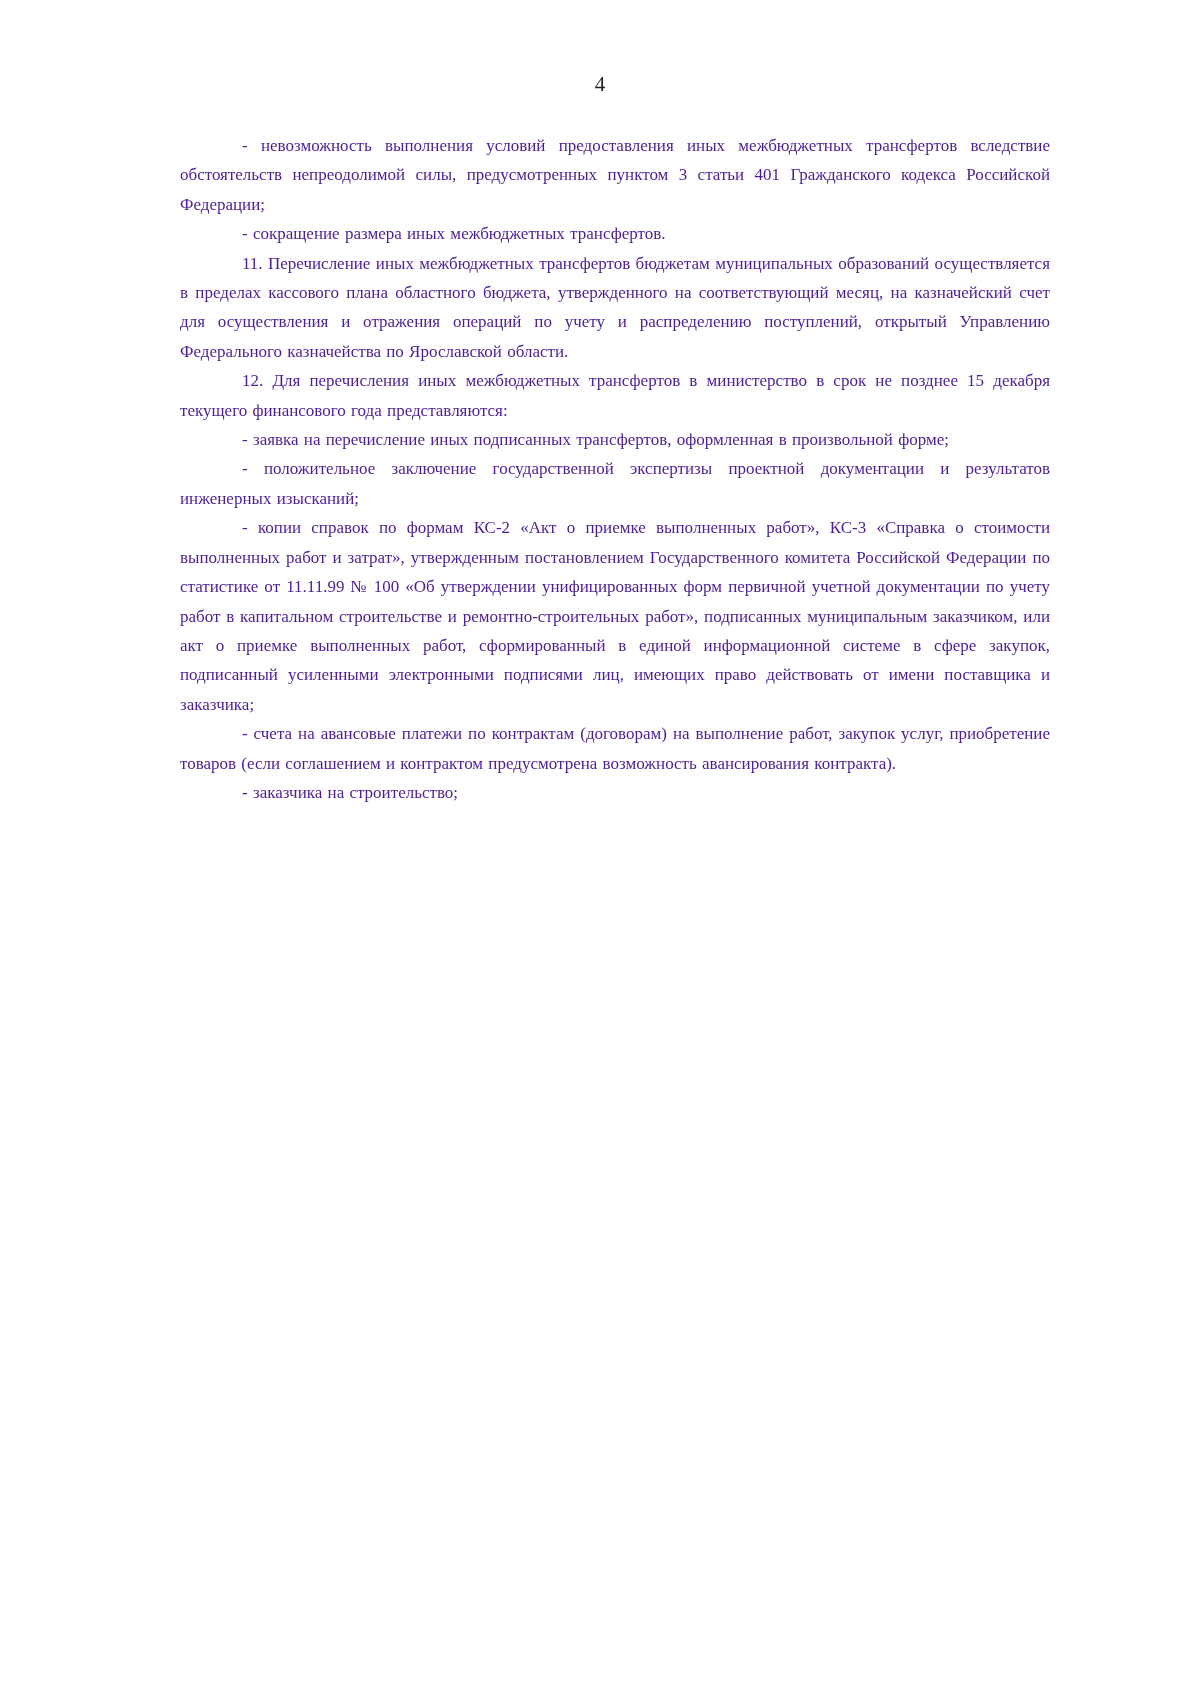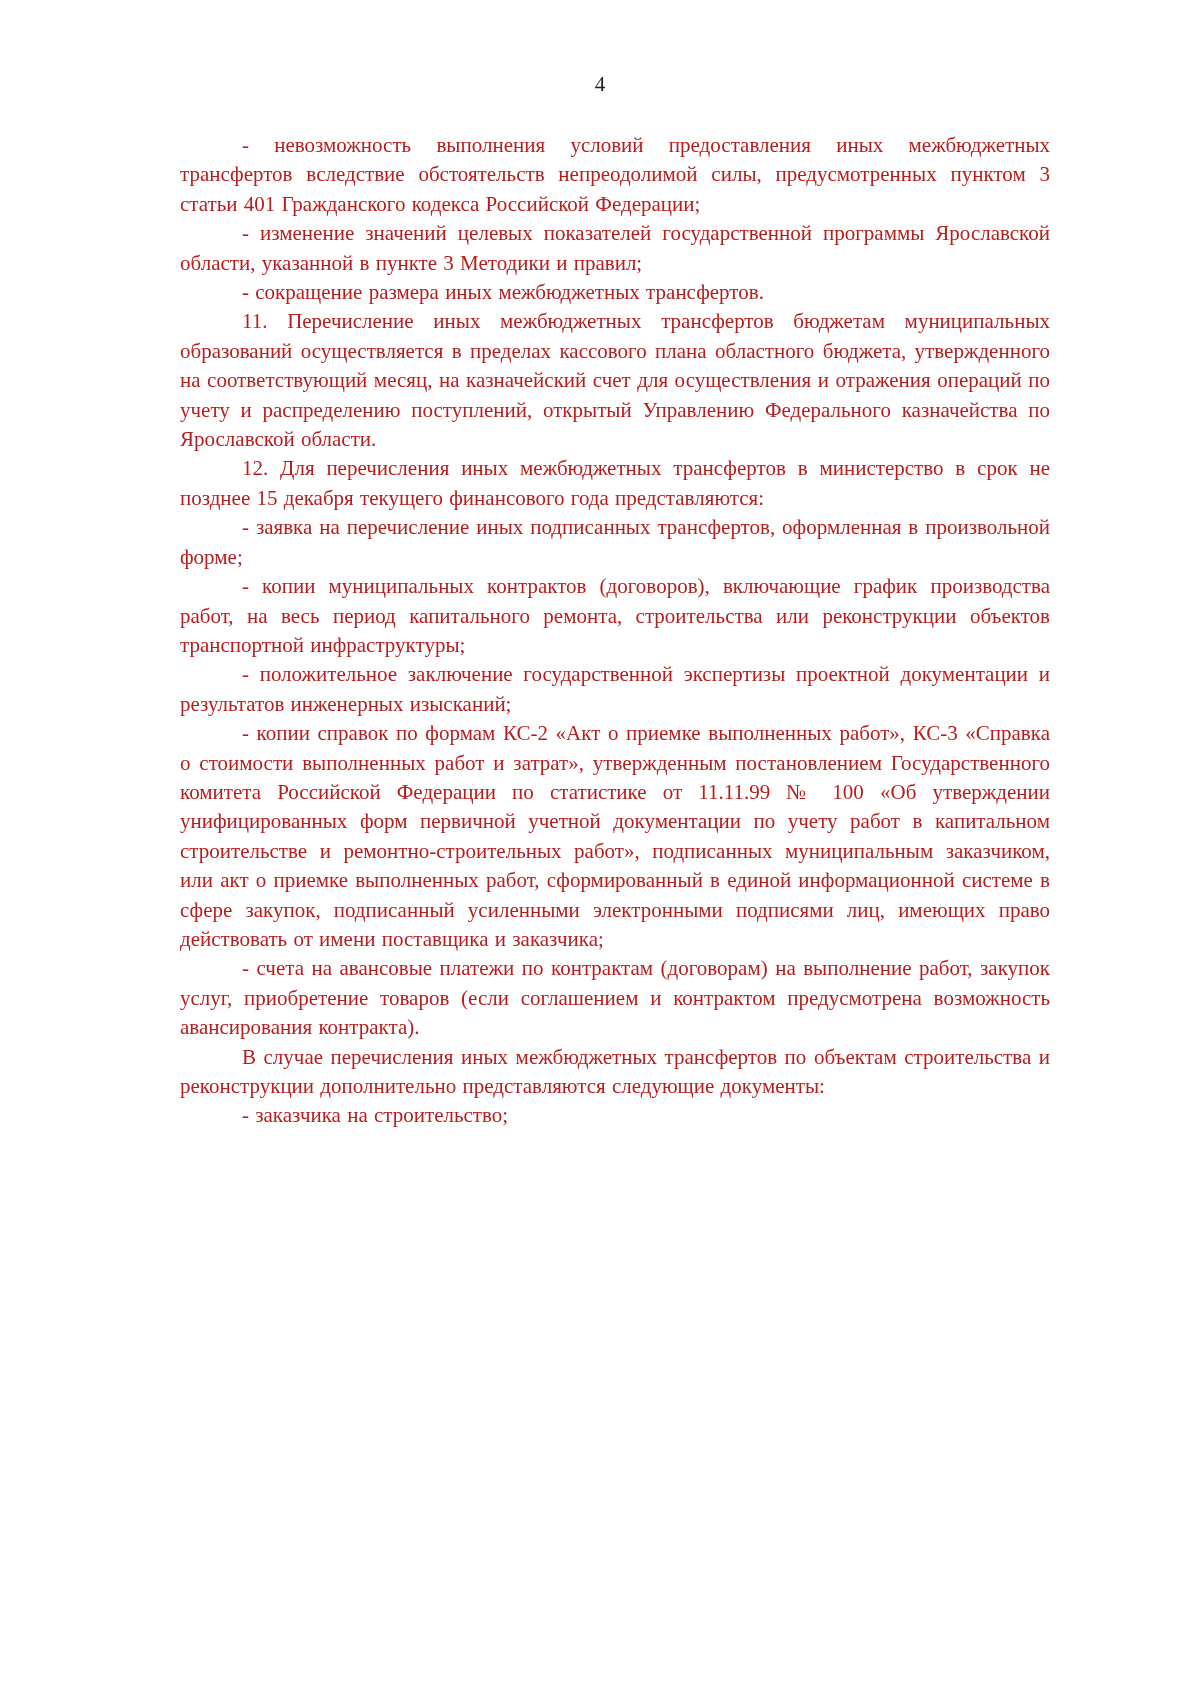--- a/index.html
+++ b/index.html
@@ -24,43 +24,40 @@
       font-size: 21px;
       color: #1f1f1f;
     }
     .content {
       position: absolute;
       top: 131px;
       left: 180px;
       width: 870px;
     }
     .content p {
-      font-size: 21px;
+      font-size: 17px;
       line-height: 29.4px;
       text-align: justify;
       text-indent: 62px;
-      color: #b91c1c;
+      color: #4c1d95;
       word-spacing: 1px;
     }
   </style>
 </head>
 <body>
 
 <div class="page">
 
   <div class="page-number">4</div>
 
   <div class="content">
     <p>- невозможность выполнения условий предоставления иных межбюджетных трансфертов вследствие обстоятельств непреодолимой силы, предусмотренных пунктом 3 статьи 401 Гражданского кодекса Российской Федерации;</p>
-    <p>- изменение значений целевых показателей государственной программы Ярославской области, указанной в пункте 3 Методики и правил;</p>
     <p>- сокращение размера иных межбюджетных трансфертов.</p>
     <p>11. Перечисление иных межбюджетных трансфертов бюджетам муниципальных образований осуществляется в пределах кассового плана областного бюджета, утвержденного на соответствующий месяц, на казначейский счет для осуществления и отражения операций по учету и распределению поступлений, открытый Управлению Федерального казначейства по Ярославской области.</p>
     <p>12. Для перечисления иных межбюджетных трансфертов в министерство в срок не позднее 15 декабря текущего финансового года представляются:</p>
     <p>- заявка на перечисление иных подписанных трансфертов, оформленная в произвольной форме;</p>
-    <p>- копии муниципальных контрактов (договоров), включающие график производства работ, на весь период капитального ремонта, строительства или реконструкции объектов транспортной инфраструктуры;</p>
     <p>- положительное заключение государственной экспертизы проектной документации и результатов инженерных изысканий;</p>
     <p>- копии справок по формам КС-2 «Акт о приемке выполненных работ», КС-3 «Справка о стоимости выполненных работ и затрат», утвержденным постановлением Государственного комитета Российской Федерации по статистике от 11.11.99 № 100 «Об утверждении унифицированных форм первичной учетной документации по учету работ в капитальном строительстве и ремонтно-строительных работ», подписанных муниципальным заказчиком, или акт о приемке выполненных работ, сформированный в единой информационной системе в сфере закупок, подписанный усиленными электронными подписями лиц, имеющих право действовать от имени поставщика и заказчика;</p>
     <p>- счета на авансовые платежи по контрактам (договорам) на выполнение работ, закупок услуг, приобретение товаров (если соглашением и контрактом предусмотрена возможность авансирования контракта).</p>
-    <p>В случае перечисления иных межбюджетных трансфертов по объектам строительства и реконструкции дополнительно представляются следующие документы:</p>
     <p>- заказчика на строительство;</p>
   </div>
 
 </div>
 
 </body></html>

